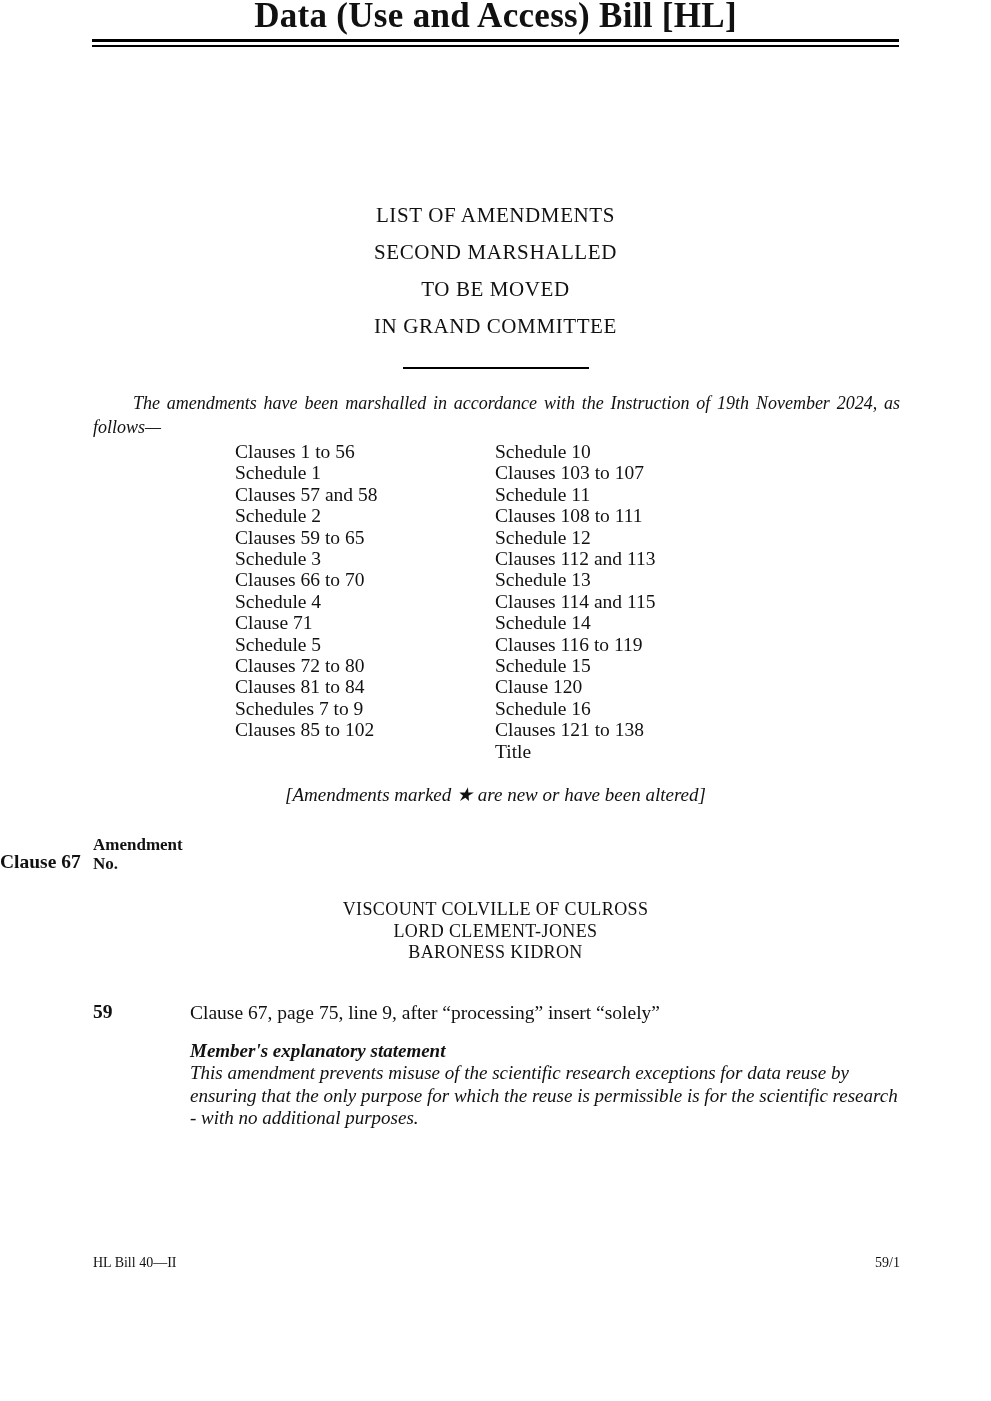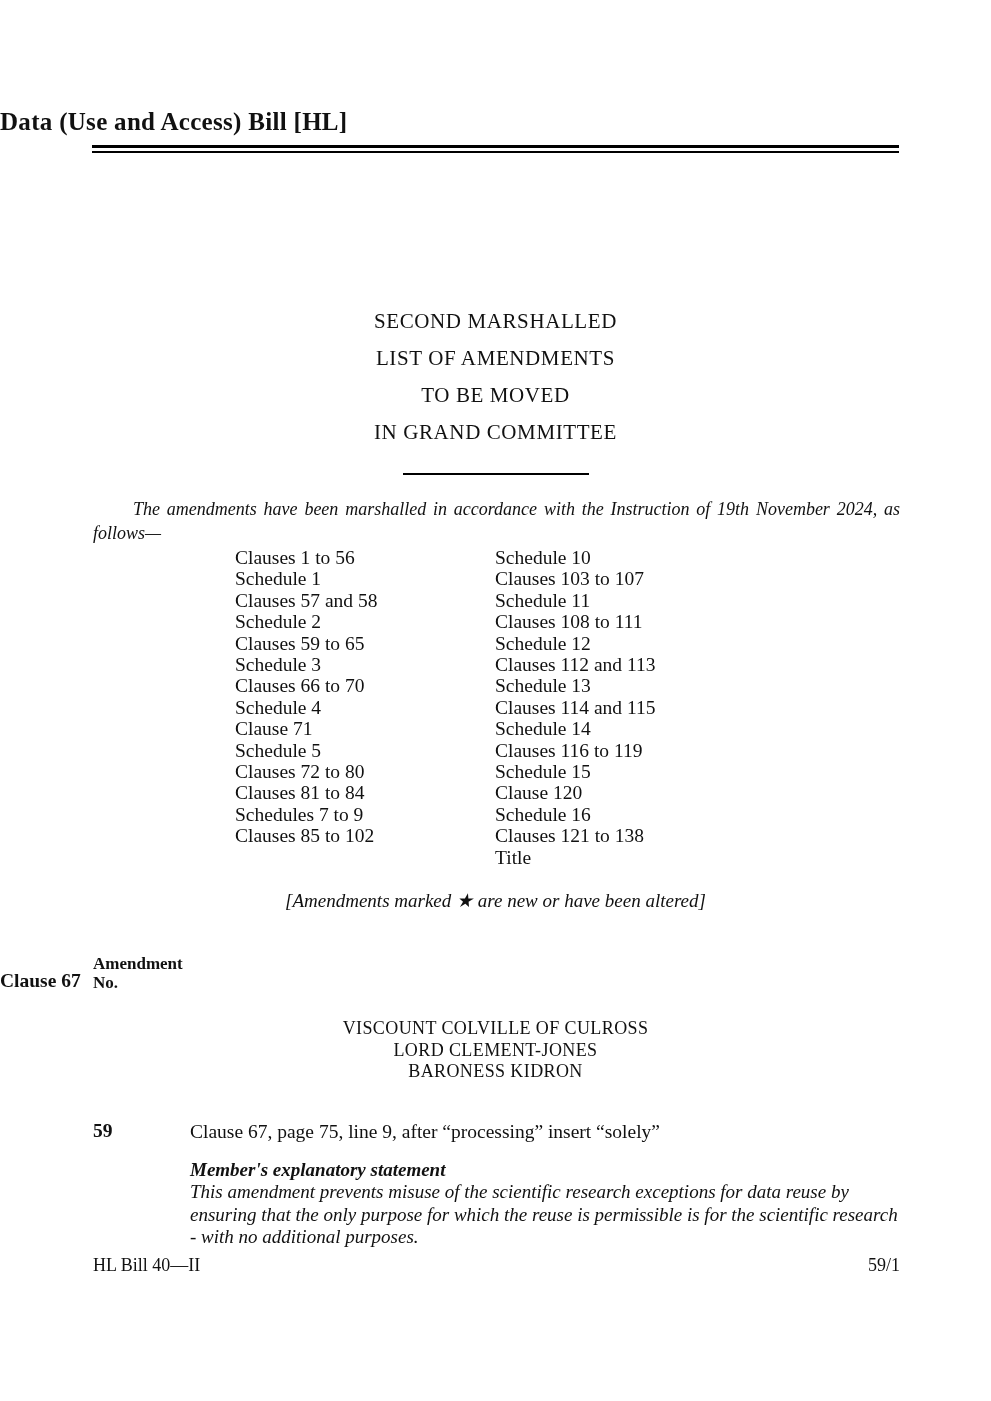--- a/index.html
+++ b/index.html
@@ -11,23 +11,22 @@
     position: relative;
     width: 991px;
     height: 1401px;
     margin: 0 auto;
     background: #ffffff;
     color: #111111;
     font-family: "Liberation Serif", "DejaVu Serif", serif;
     overflow: hidden;
   }
   .bill-title {
-    padding-top: 106px;
-    text-align: left;
-    font-size: 25px;
+    text-align: center;
+    font-size: 35px;
     font-weight: bold;
     line-height: 32px;
     letter-spacing: 0.3px;
   }
   .double-rule {
     margin: 7px 92px 0 92px;
     height: 3px;
     border-top: 3px solid #000;
     border-bottom: 2px solid #000;
   }
@@ -63,21 +62,21 @@
   .col-right { width: 300px; }
   .col-item { display: block; }
   .star-note {
     margin-top: 21px;
     text-align: center;
     font-style: italic;
     font-size: 19px;
   }
   .amendment-header {
     position: relative;
-    margin-top: 42px;
+    margin-top: 29px;
     height: 48px;
   }
   .amendment-no-label {
     position: absolute;
     left: 93px;
     top: 0;
     font-weight: bold;
     font-size: 17px;
     line-height: 19px;
   }
@@ -123,34 +122,34 @@
   .explanatory-heading {
     font-weight: bold;
   }
   .page-footer {
     position: absolute;
     left: 93px;
     right: 91px;
     top: 1255px;
     display: flex;
     justify-content: space-between;
-    font-size: 18px;
+    font-size: 14px;
   }
 </style>
 </head>
 <body>
 
 <div class="page">
 
   <div class="bill-title">Data (Use and Access) Bill [HL]</div>
   <div class="double-rule"></div>
 
   <div class="heading-block">
+    <div>LIST OF AMENDMENTS</div>
     <div>SECOND MARSHALLED</div>
-    <div>LIST OF AMENDMENTS</div>
     <div>TO BE MOVED</div>
     <div>IN GRAND COMMITTEE</div>
   </div>
 
   <div class="small-divider"></div>
 
   <p class="marshal-note">The amendments have been marshalled in accordance with the Instruction of 19th November 2024, as follows—</p>
 
   <div class="columns">
     <div class="col-left">

